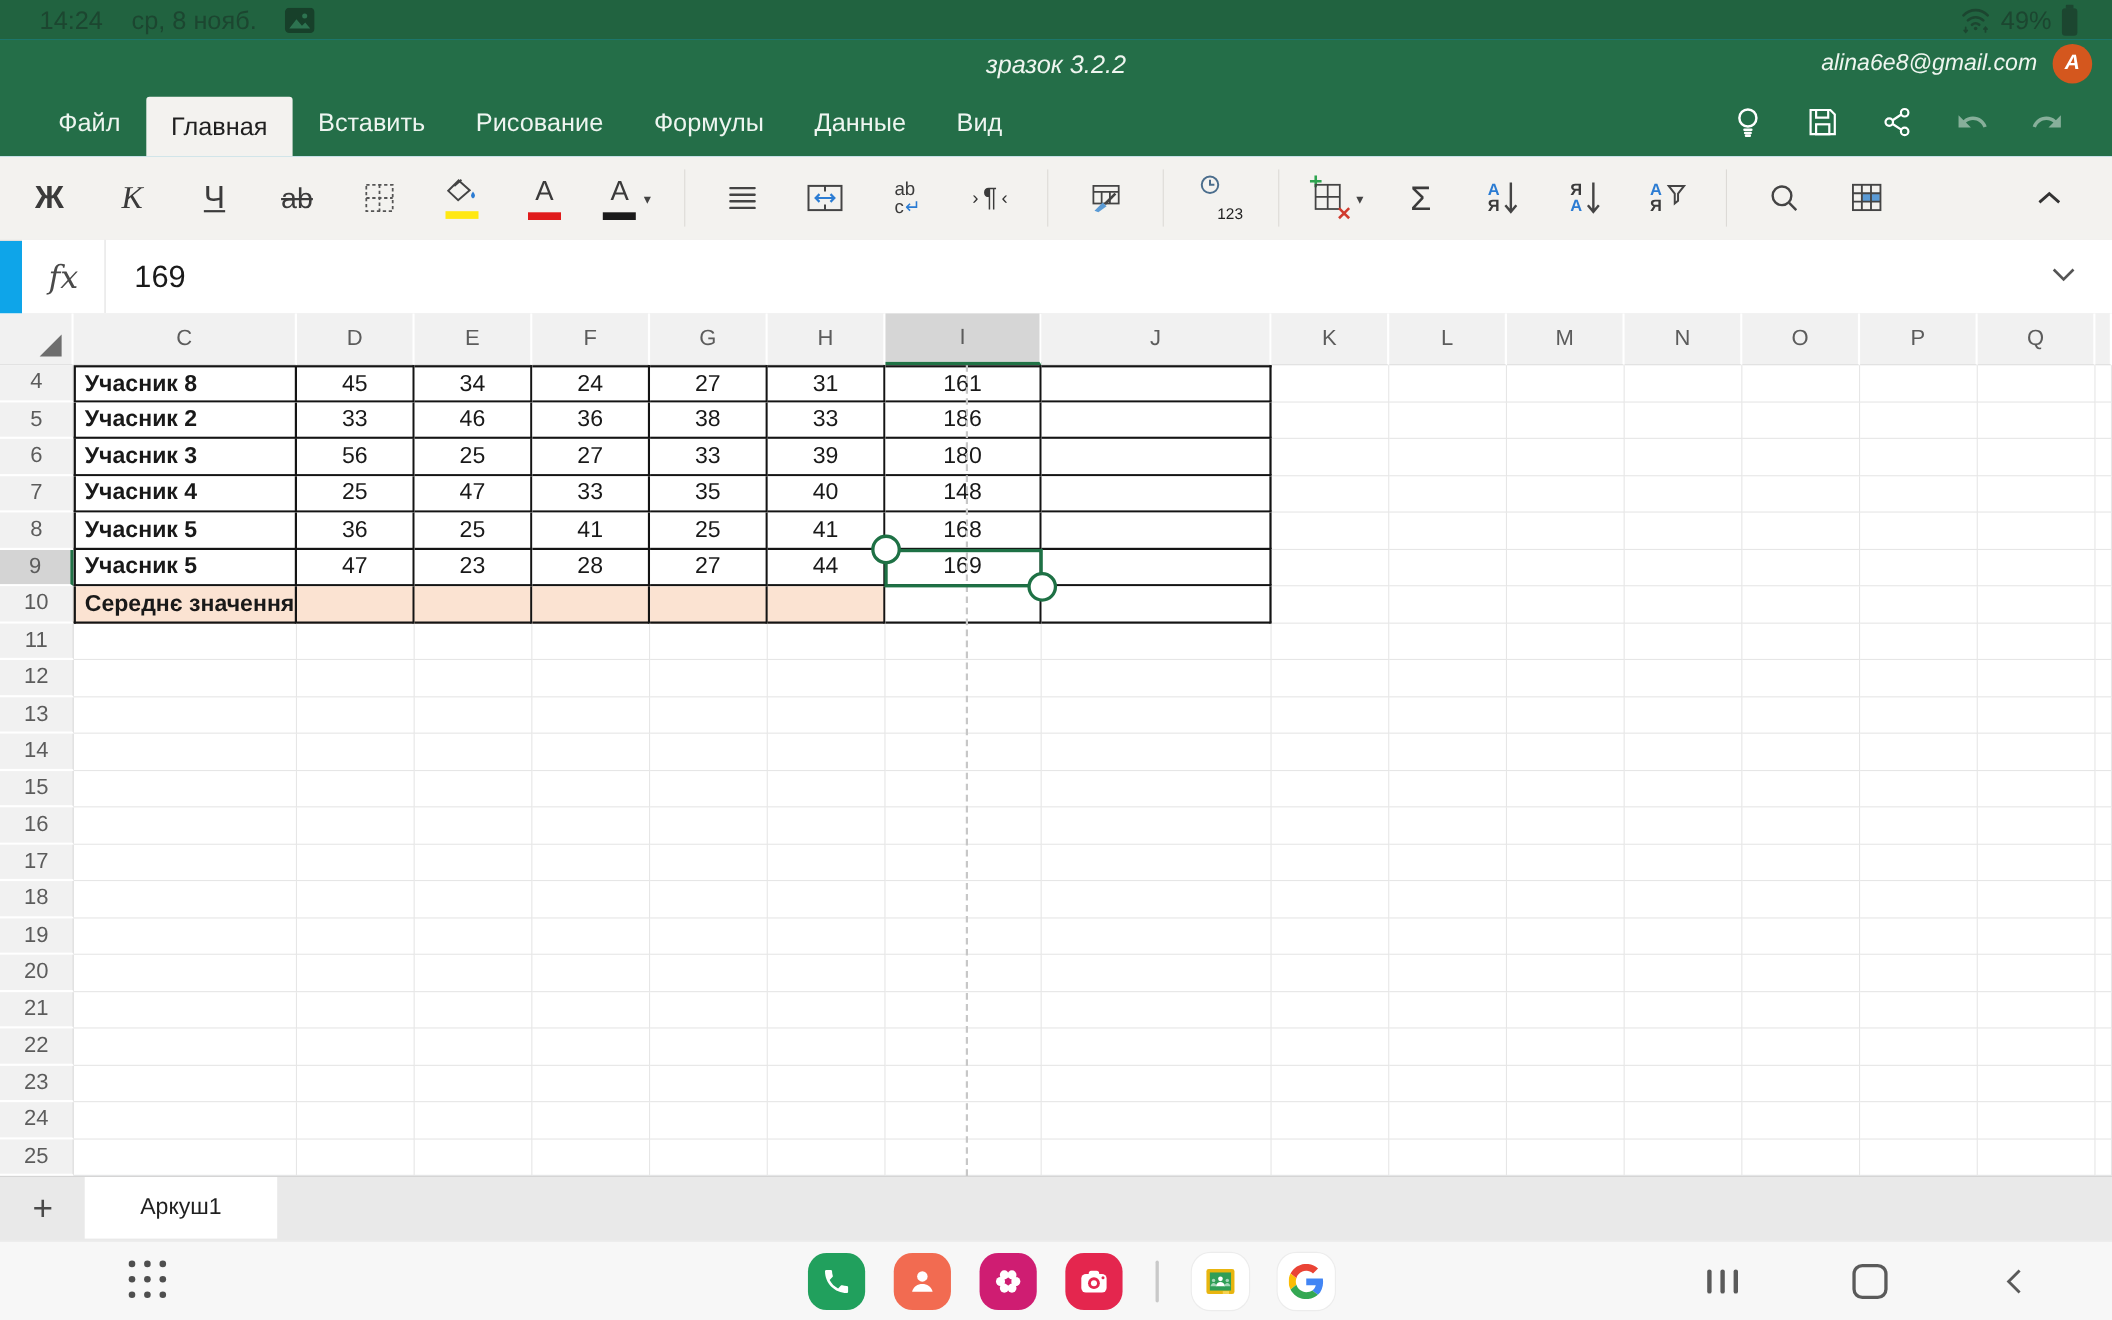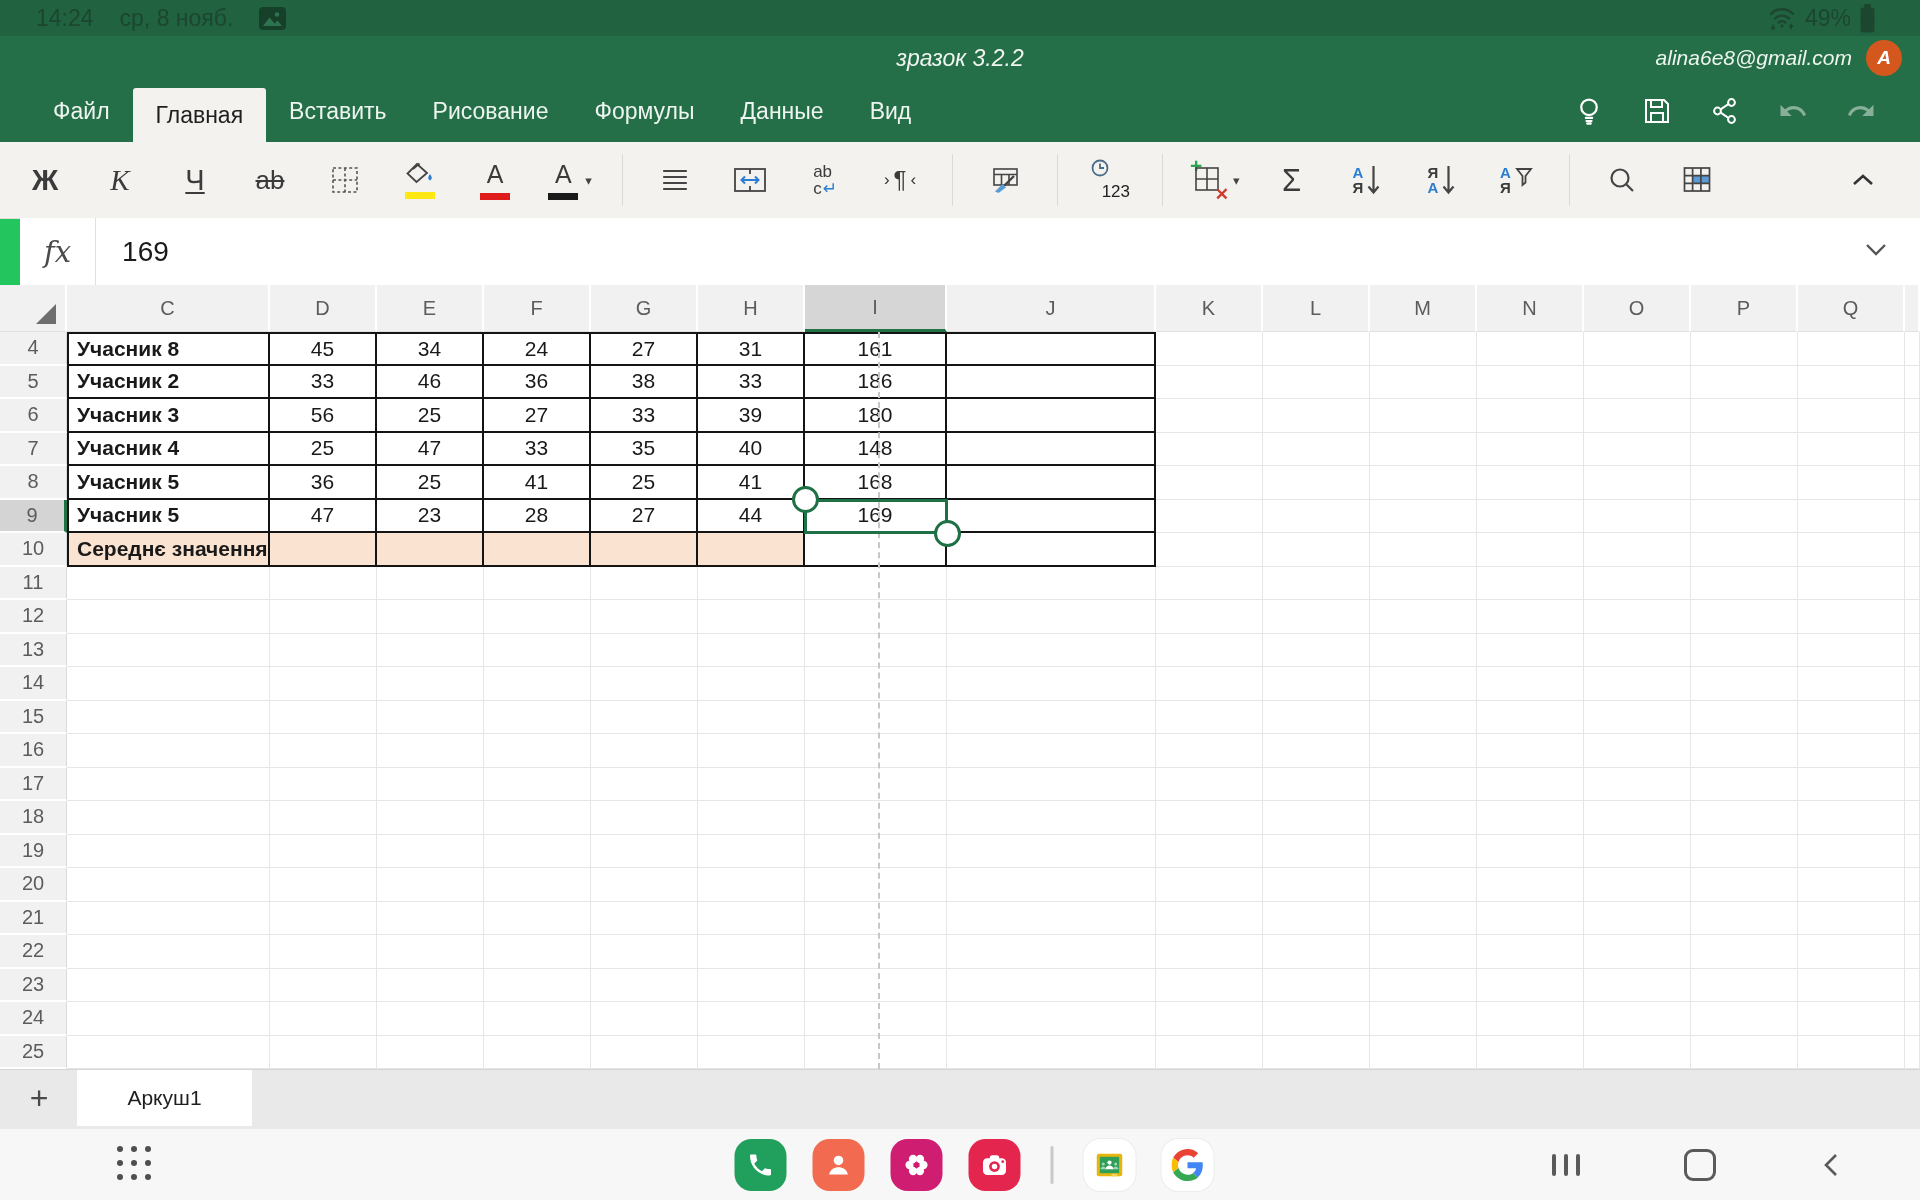--- a/index.html
+++ b/index.html
@@ -1,24 +1,24 @@
 <!DOCTYPE html>
 <html><head>
 <meta charset="utf-8">
 <style>
   html,body{margin:0;padding:0;background:#fff;}
-  .screen{position:relative;width:1920px;height:1200px;background:#22c55e;overflow:hidden;
+  .screen{position:relative;width:1920px;height:1200px;background:#0ea5e9;overflow:hidden;
           font-family:"Liberation Sans",sans-serif;color:#222;}
   .band{position:absolute;left:0;right:0;}
 
   
   .statusbar{top:0;height:36px;background:#216340;display:flex;align-items:center;
              color:#1c4630;font-size:23px;}
   .sb-left{display:flex;align-items:center;gap:26px;padding-left:36px;}
-  .sb-right{margin-left:auto;display:flex;align-items:center;gap:8px;padding-right:44px;}
+  .sb-right{margin-left:auto;display:flex;align-items:center;gap:8px;padding-right:30px;}
   .titlebar{top:36px;height:44px;background:#246e48;font-style:italic;}
   .doc-title{position:absolute;left:0;right:0;top:0;height:44px;display:flex;align-items:center;
              justify-content:center;color:#eef5ef;font-size:23px;}
   .account{position:absolute;right:18px;top:0;height:44px;display:flex;align-items:center;gap:14px;}
   .account .email{color:#eef5ef;font-size:21px;}
   .avatar{width:36px;height:36px;border-radius:50%;background:#d4571e;color:#fff;font-size:19px;
           font-weight:bold;display:flex;align-items:center;justify-content:center;}
 
   
   .tabsrow{top:80px;height:62px;background:#246e48;display:flex;align-items:stretch;}
@@ -43,21 +43,21 @@
   .g-strike{text-decoration:line-through;font-size:26px;}
   .cbar{width:30px;height:7px;margin-top:4px;}
   .caret{font-size:13px;color:#444;margin-left:3px;}
   .blue{color:#2b7cd3;}
   .wrapic{display:flex;flex-direction:column;line-height:1;font-size:17px;align-items:flex-start;}
   .wl2{display:flex;gap:1px;}
   .pil{font-size:24px;}
   .ang{font-size:17px;color:#333;}
   .numfmt{position:relative;width:40px;height:44px;}
   .numfmt svg{position:absolute;left:0;top:0;}
-  .numfmt span{position:absolute;right:0;bottom:0;font-size:17px;color:#222;}
+  .numfmt span{position:absolute;right:0;bottom:0;font-size:14px;color:#222;}
   .insdel{position:relative;width:34px;height:36px;}
   .insdel .plus{position:absolute;left:-2px;top:-8px;color:#2ea44f;font-size:21px;font-weight:bold;}
   .insdel .delx{position:absolute;right:-3px;bottom:-7px;color:#d03b2e;font-size:17px;font-weight:bold;}
   .insdel svg{position:absolute;left:2px;top:4px;}
   .sortcol{display:flex;flex-direction:column;line-height:1;font-size:15px;font-weight:bold;}
   .chev-collapse{margin-left:auto;margin-right:34px;}
 
   
   .formulabar{top:218px;height:67px;background:#fff;border-bottom:1px solid #cfcfcf;
               display:flex;align-items:center;margin-left:20px;}

